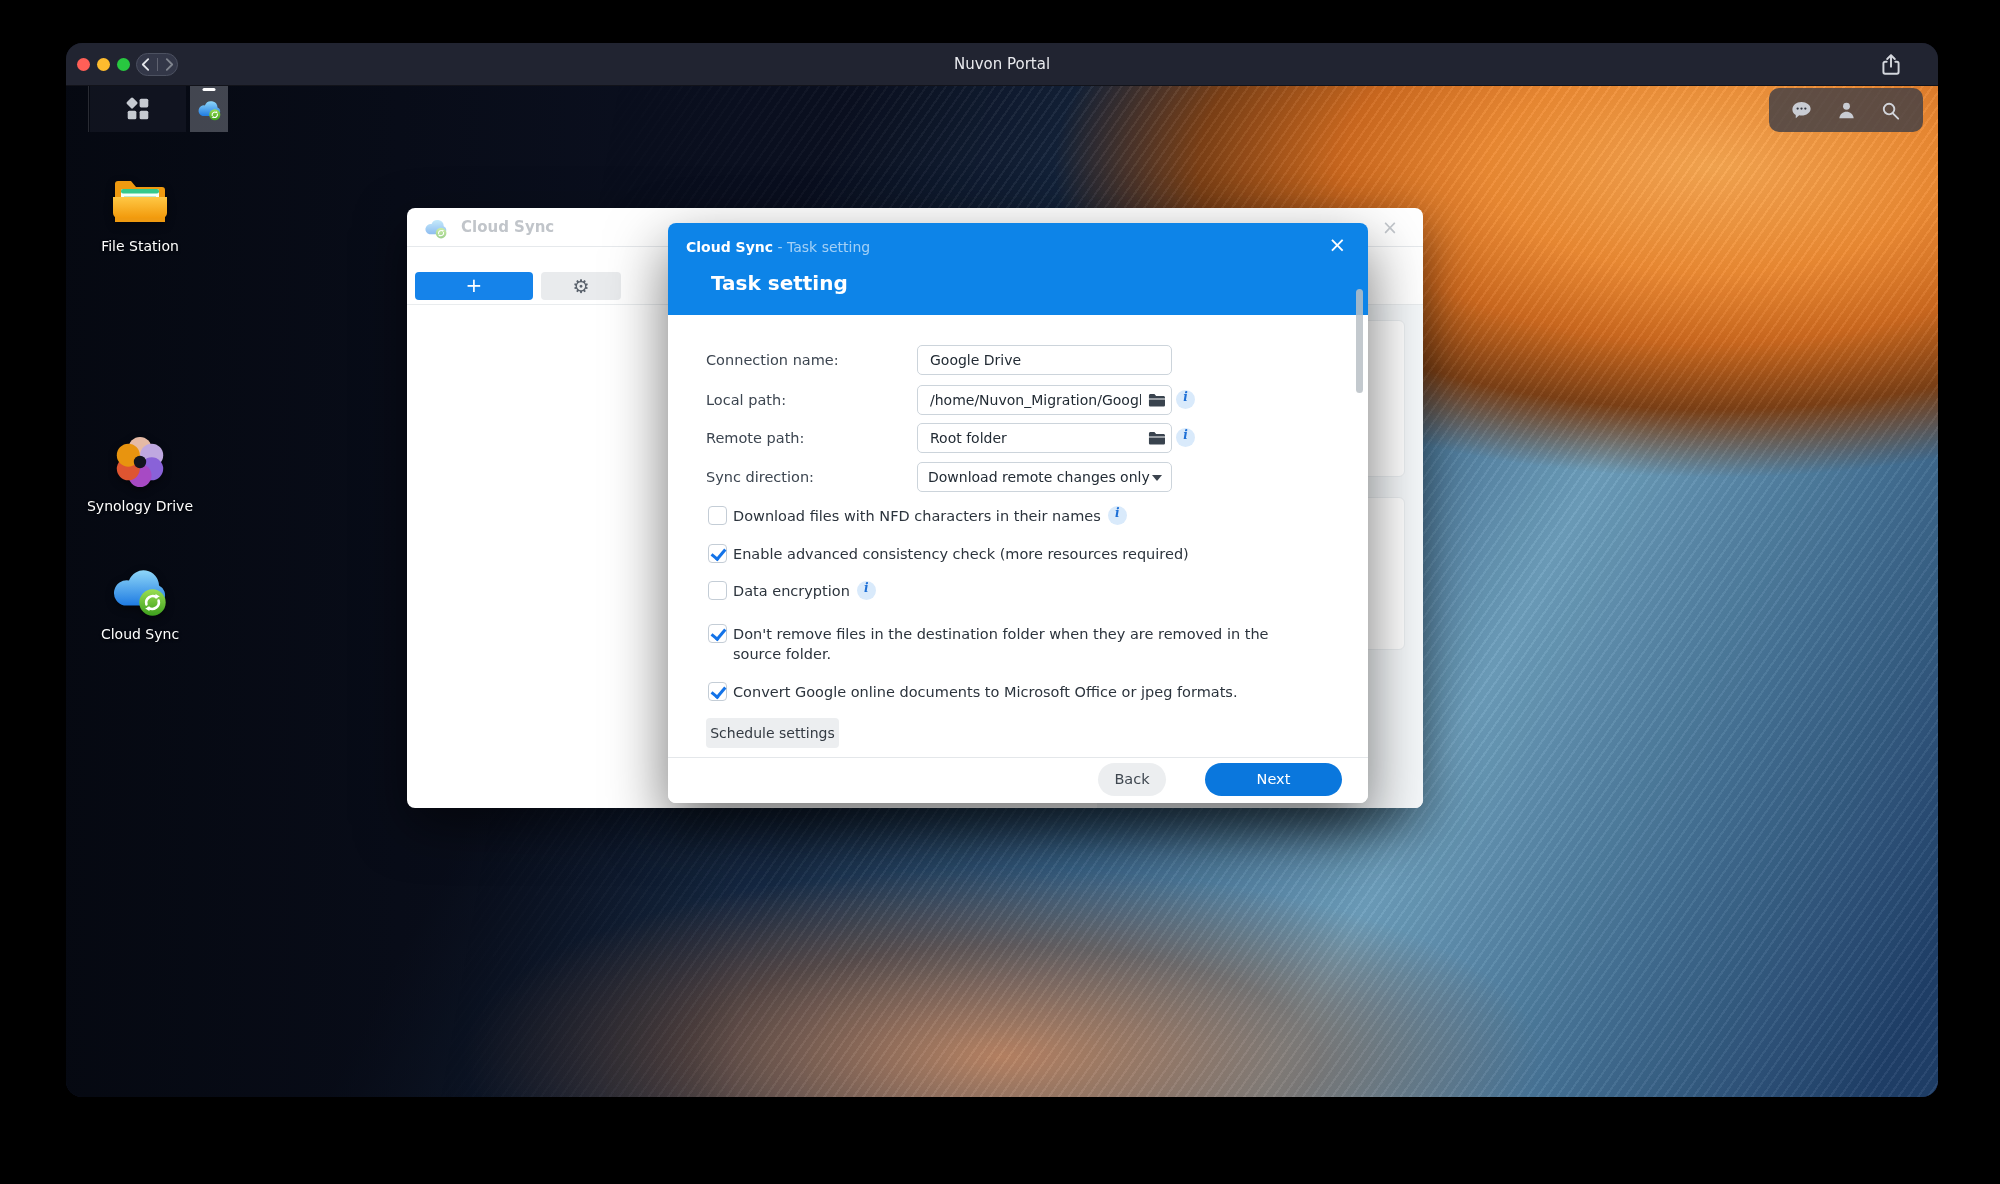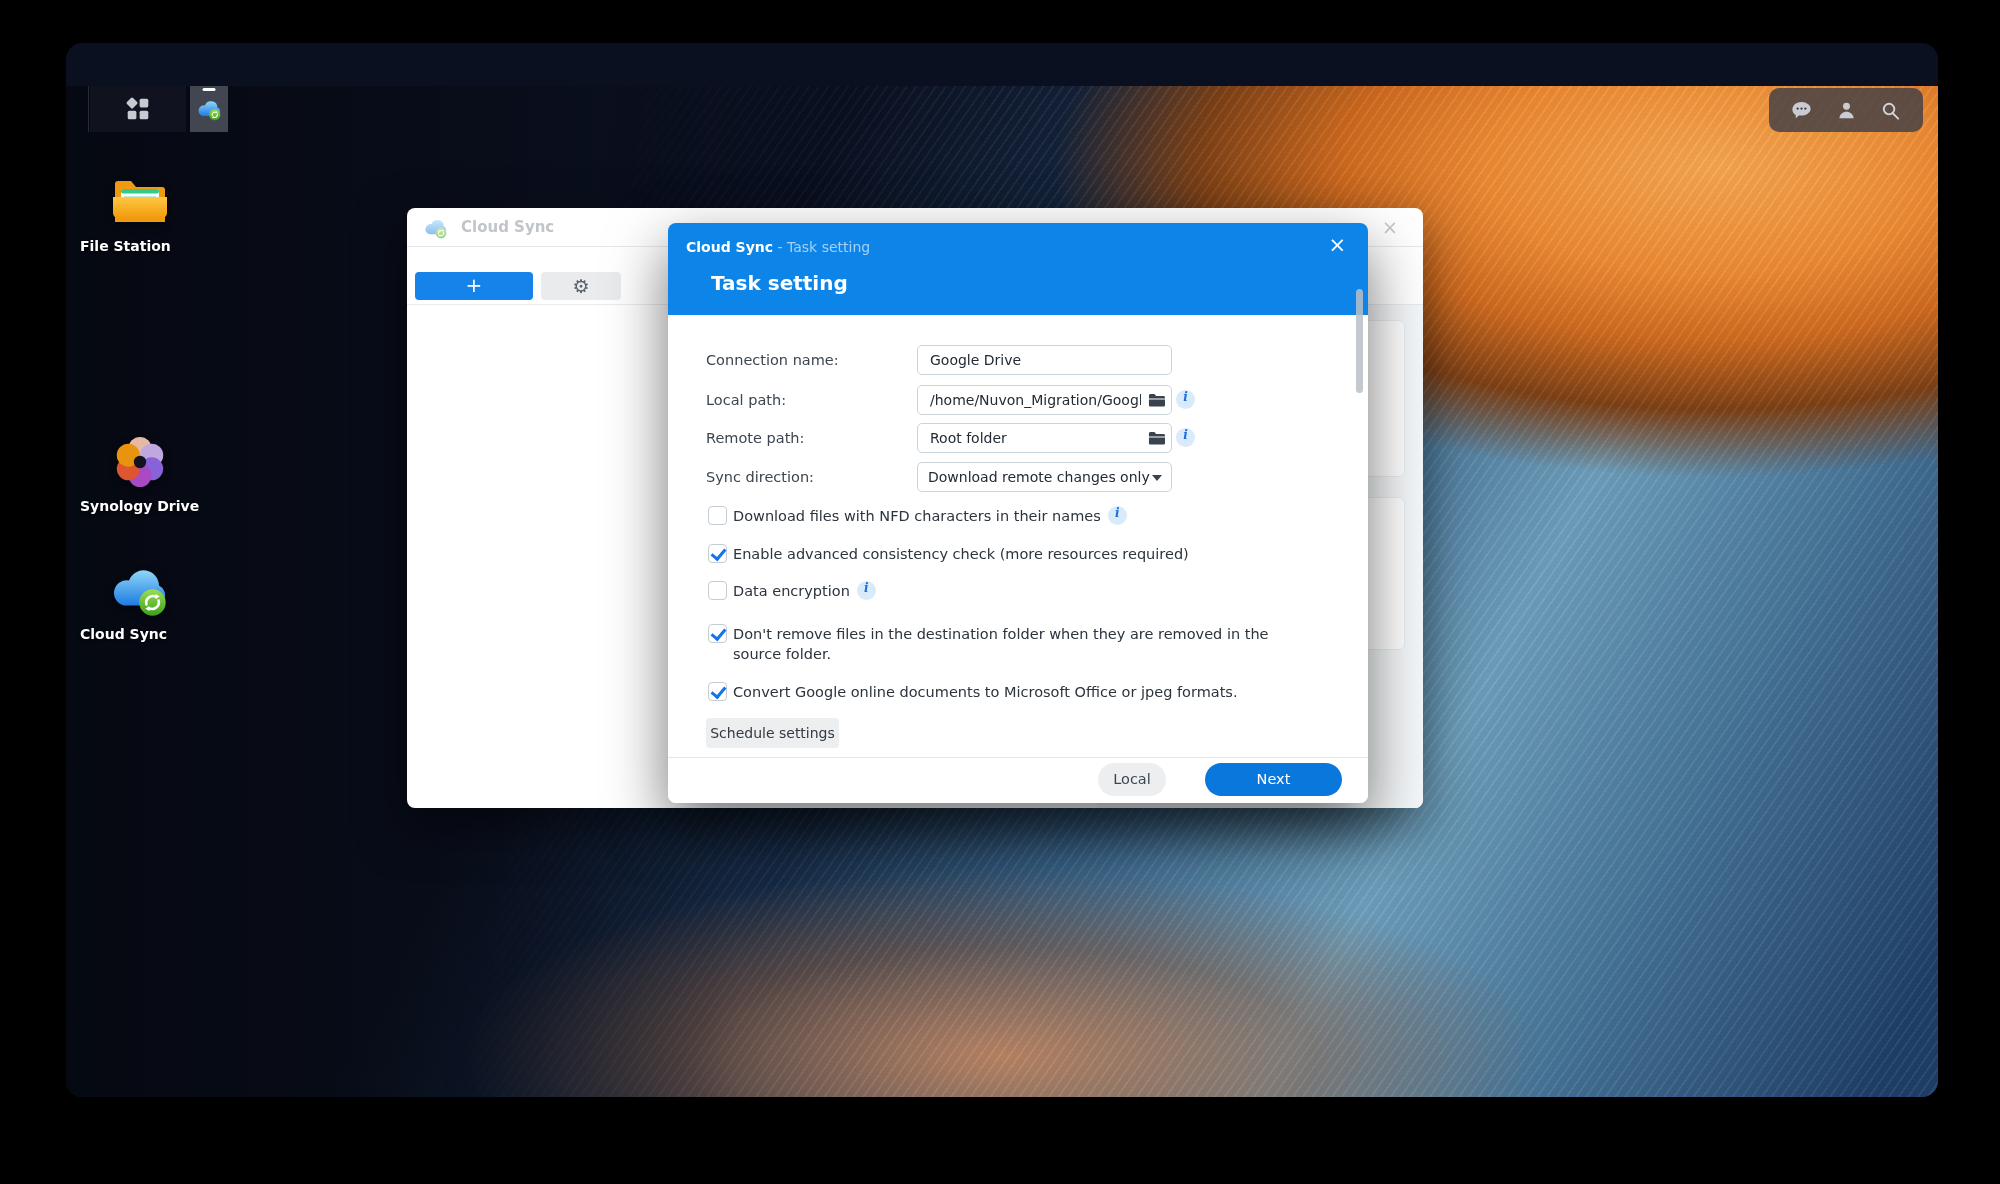--- a/index.html
+++ b/index.html
@@ -48,21 +48,21 @@
   .tile-indicator { position:absolute; top:2px; left:50%; transform:translateX(-50%);
     width:13px; height:3px; border-radius:2px; background:#fff; }
 
   
   .right-cluster { position:absolute; left:1703px; top:2px; width:154px; height:44px;
     background:rgba(56,59,71,.78); border-radius:10px; display:flex; align-items:center;
     justify-content:space-evenly; z-index:3; }
   .right-cluster svg { width:23px; height:23px; }
 
   
-  .dicon { position:absolute; left:14px; width:120px; text-align:left; z-index:2;font-weight:bold; }
+  .dicon { position:absolute; left:14px; width:120px; text-align:center; z-index:2; }
   .dicon .glyph { width:64px; height:64px; margin:0 auto; display:block;
     filter:drop-shadow(0 3px 4px rgba(0,0,0,.45)); }
   .dicon .lbl { margin-top:4px; color:#fff; font-size:14px;
     text-shadow:0 1px 3px rgba(0,0,0,.85); }
 
   
   .app-window { position:absolute; left:341px; top:122px; width:1016px; height:600px;
     background:#fff; border-radius:8px; box-shadow:0 18px 50px rgba(0,0,0,.5); z-index:4; }
   .app-header { position:absolute; left:0; top:0; right:0; height:39px;
     border-bottom:1px solid #e6e9ec; }
@@ -168,20 +168,46 @@
       <g fill="#fff">
         <path d="M47.6 36l4.2 2.6-4.8 1.8z"></path>
         <path d="M41.4 53l-4.2-2.6 4.8-1.8z"></path>
       </g>
     </symbol>
   </defs>
 </svg>
 
 <div class="mac-window">
 
+  <div class="titlebar">
+    <div class="traffic t-close"></div>
+    <div class="traffic t-min"></div>
+    <div class="traffic t-max"></div>
+    <div class="nav-pill">
+      <span style="display:flex">
+        <svg width="9" height="15" viewBox="0 0 10 16" fill="none" stroke="#e4e6ea" stroke-width="2" stroke-linecap="round" stroke-linejoin="round">
+            <path d="M8 2L2 8l6 6"></path>
+          </svg>
+      </span>
+      <span class="sep"></span>
+      <span style="display:flex">
+        <svg width="9" height="15" viewBox="0 0 10 16" fill="none" stroke="#80858f" stroke-width="2" stroke-linecap="round" stroke-linejoin="round">
+            <path d="M2 2l6 6-6 6"></path>
+          </svg>
+      </span>
+    </div>
+    <div class="win-title">Nuvon Portal</div>
+    <span class="share-btn">
+      <svg width="26" height="26" viewBox="0 0 24 24" fill="none" stroke="#d4d7dd" stroke-width="1.8" stroke-linecap="round" stroke-linejoin="round">
+        <path d="M8 9H6.5A1.5 1.5 0 0 0 5 10.5v8A1.5 1.5 0 0 0 6.5 20h11a1.5 1.5 0 0 0 1.5-1.5v-8A1.5 1.5 0 0 0 17.5 9H16"></path>
+        <path d="M12 13.5V3.5"></path>
+          <path d="M8.5 6.5L12 3l3.5 3.5"></path>
+      </svg>
+    </span>
+  </div>
 
   <div class="desktop">
 
     <div class="tb-divider"></div>
     <div class="tile tile-apps">
       <span style="display:flex">
         <svg width="26" height="26" viewBox="0 0 24 24" fill="#c6cad1">
           <rect x="2.5" y="2.5" width="8" height="8" rx="1.4" transform="rotate(45 6.5 6.5)"></rect>
           <rect x="13.5" y="2.5" width="8" height="8" rx="1.4"></rect>
           <rect x="2.5" y="13.5" width="8" height="8" rx="1.4"></rect>
@@ -343,19 +369,19 @@
         <span class="cblabel">Don't remove files in the destination folder when they are removed in the source folder.</span>
       </div>
       <div class="cbrow" style="top:459px">
         <span class="cbox checked"></span>
         <span class="cblabel">Convert Google online documents to Microsoft Office or jpeg formats.</span>
       </div>
 
       <div class="btn-schedule">Schedule settings</div>
 
       <div class="dlg-footer">
-        <div class="btn-back">Local</div>
+        <div class="btn-back">Back</div>
         <div class="btn-next">Next</div>
       </div>
     </div>
 
   </div>
 </div>
 
 </body></html>

